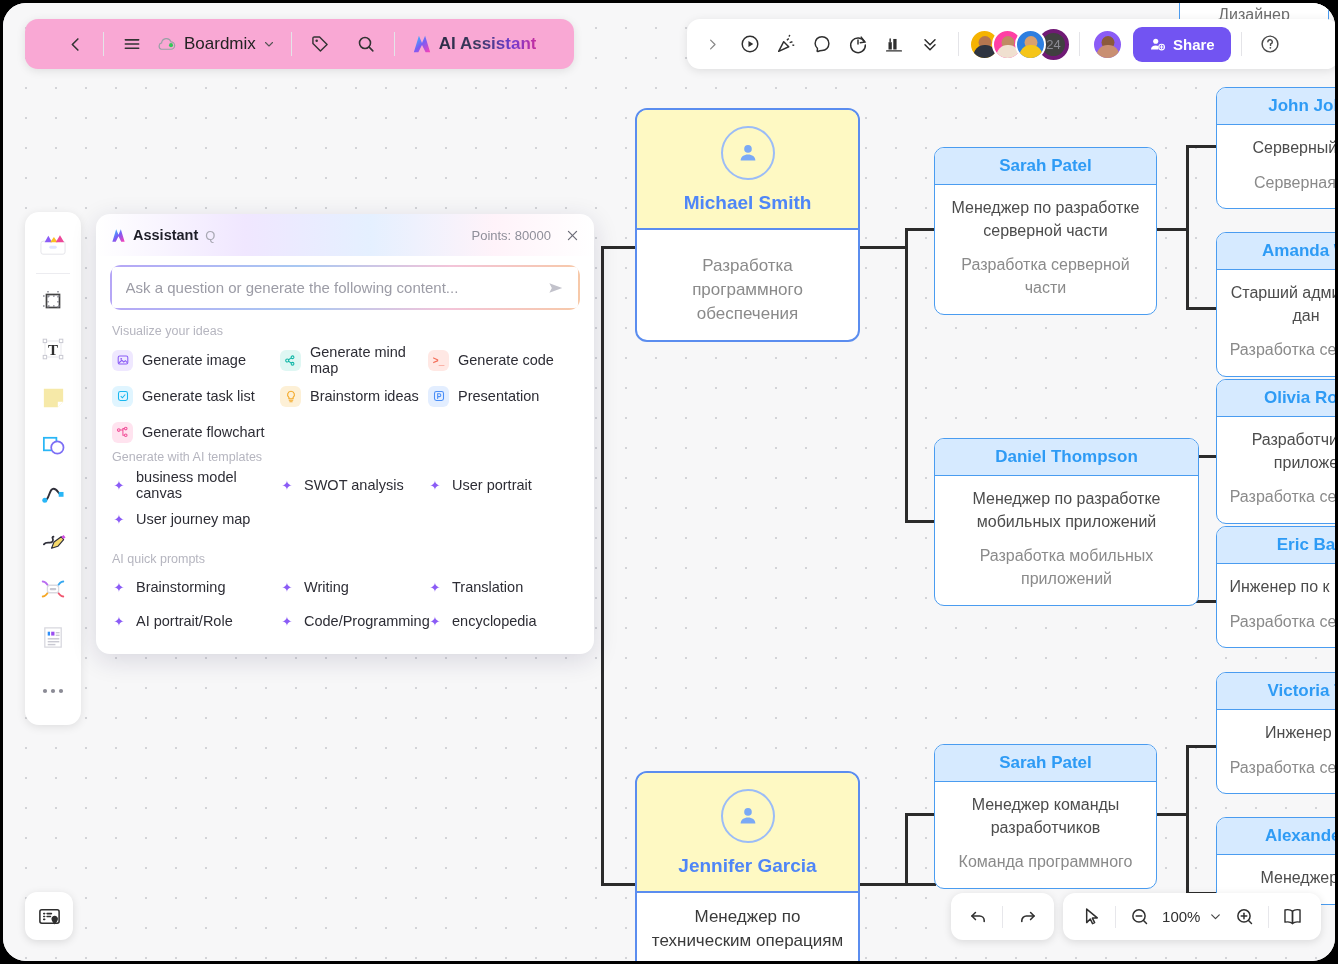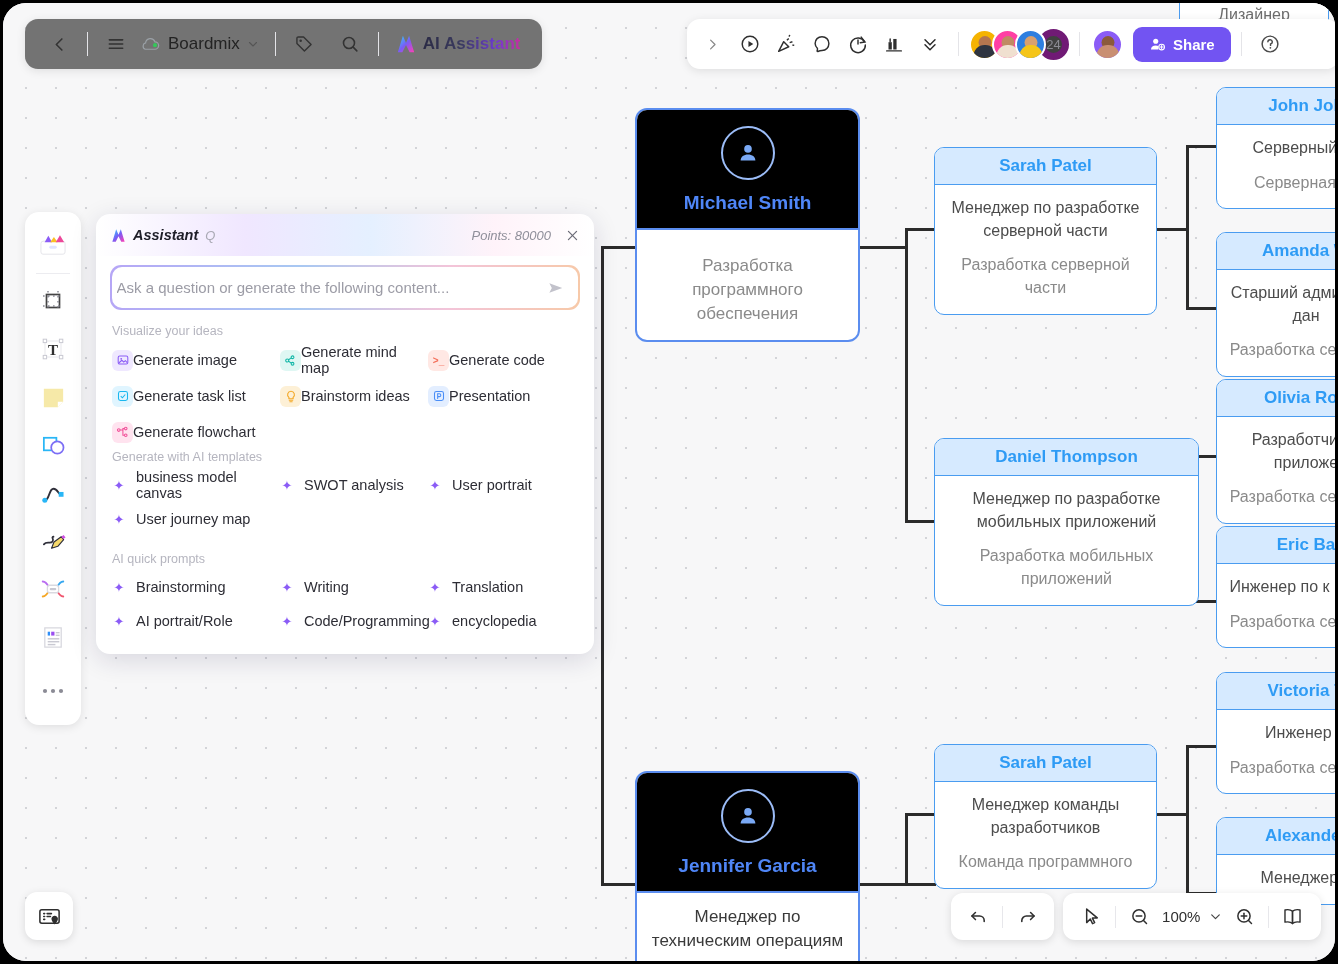--- a/index.html
+++ b/index.html
@@ -50,45 +50,45 @@
   .card .role {
     color: #4c4c4c; font-size: 16px; line-height: 1.42;
   }
   .card .dept {
     color: #8a8a8a; font-size: 16px; line-height: 1.42; margin-top: 12px;
   }
 
   
   .card.root { border: 2px solid #5b8def; border-radius: 12px; }
   .card.root .hdr {
-    background: #000000;
+    background: #fef9c3;
     color: #4f86f7;
     border-bottom: 2px solid #5b8def;
     padding: 16px 18px 14px;
     font-size: 19px;
   }
   .card.root .avatar {
     width: 54px; height: 54px; border-radius: 50%;
     border: 2px solid #9bbcf7;
     margin: 0 auto 12px;
     display: flex; align-items: center; justify-content: center;
   }
   .card.root .role { color: #3a3a3a; font-size: 17px; }
   .card.root .dept { color: #8a8a8a; font-size: 17px; }
 
   .conn { position: absolute; background: #2b2b2b; z-index: 2; }
 
   
   #topbar-left {
     position: absolute; left: 22px; top: 16px;
     height: 50px;
-    background: #737373; border-radius: 13px;
+    background: #f9a8d4; border-radius: 13px;
     box-shadow: 0 2px 10px rgba(0,0,0,.10);
     display: flex; align-items: center;
-    padding: 0 16px; gap: 0px; z-index: 30;
+    padding: 0 32px; gap: 0px; z-index: 30;
   }
   .tb-btn {
     height: 36px; min-width: 36px;
     display: flex; align-items: center; justify-content: center;
     border-radius: 8px; cursor: pointer; color: #3b3b3b;
     padding: 0 6px;
   }
   .tb-sep { width: 1px; height: 24px; background: #e4e4e8; margin: 0 10px; }
   .brand-txt { font-size: 17px; color: #232323; margin-left: 7px; }
   .ai-txt {
@@ -112,21 +112,21 @@
     border: 2px solid #fff; margin-left: -8px;
     position: relative; overflow: hidden;
   }
   .av:first-child { margin-left: 0; }
   .av .head { position:absolute; left:50%; top:5px; transform:translateX(-50%);
               width:13px; height:13px; border-radius:50%; background:#b5764f; }
   .av .body { position:absolute; left:50%; bottom:-3px; transform:translateX(-50%);
               width:23px; height:16px; border-radius:11px 11px 0 0; background:#3d4351; }
   .av-count {
     width: 31px; height: 31px; border-radius: 50%; background: #404040;
-    margin-left: -8px; border: 7px solid #701a75;
+    margin-left: -8px; border: 4px solid #701a75;
     display: flex; align-items: center; justify-content: center;
     font-size: 13px; color: #8b8b93;
   }
   #share-btn {
     background: #7254f2; color: #fff; border-radius: 9px;
     height: 35px; display: flex; align-items: center; gap: 7px;
     padding: 0 16px; font-size: 15px; font-weight: 600; cursor: pointer;
     margin-left: 10px;
   }
 
@@ -182,48 +182,47 @@
     position: relative;
     height: 42px; display: flex; align-items: center;
     padding: 0 14px;
     background:
       linear-gradient(90deg,
         rgba(255,255,255,0) 0%,
         rgba(201,168,255,.28) 30%,
         rgba(168,205,255,.30) 55%,
         rgba(255,200,230,.22) 80%,
         rgba(255,255,255,0) 100%);
-    font-style: italic;
   }
   #ai-head-title { font-size: 14.5px; font-weight: 700; color: #1e1e28; margin-left: 6px; }
   #ai-head-q { font-size: 13px; color: #a9a9b4; margin-left: 7px; }
   #ai-points { margin-left: auto; font-size: 13px; color: #8f8f9a; }
   #ai-close { margin-left: 14px; cursor: pointer; color: #6a6a76; display:flex; }
   #ai-input-wrap {
     margin: 9px 14px 14px;
     height: 45px;
     border-radius: 11px;
     padding: 1.6px;
     background: linear-gradient(95deg,#b6a6f6,#a8c8f2 40%,#f3c4d9 72%,#f7c9a8);
   }
   #ai-input-inner {
-    background: #fff; border-radius: 10px; height: 100%;
-    display: flex; align-items: center; padding: 0 12px 0 5px;
+    background: #fff; border-radius: 4px; height: 100%;
+    display: flex; align-items: center; padding: 0 12px 0 14px;
   }
   #ai-input {
     flex: 1; border: none; outline: none; font-size: 15px;
     color: #2a2a2a; font-family: "Liberation Sans", sans-serif; background: transparent;
   }
   #ai-input::placeholder { color: #9c9ca6; }
   #ai-send { color: #bdbdc6; cursor: pointer; display:flex; padding-left: 6px; }
 
   .sec-title { font-size: 12.5px; color: #b5b5bf; padding: 0 16px; margin: 8px 0 4px; }
   .grid3 { display: grid; grid-template-columns: 168px 148px auto; padding: 0 16px; }
   .gi {
-    display: flex; align-items: center; 
+    display: flex; align-items: center; gap: 9px;
     height: 36px; cursor: pointer; font-size: 14.5px; color: #2d2d35;
   }
   .gi .ibox {
     width: 21px; height: 21px; border-radius: 6px; flex: 0 0 21px;
     display: flex; align-items: center; justify-content: center;
     font-size: 11px; font-weight: 700;
   }
   .spark { color: #8b5cf6; font-size: 13px; flex: 0 0 14px; text-align:center; }
   .grid3b { display: grid; grid-template-columns: 168px 148px auto; padding: 0 16px 4px; }
   .gi2 { display:flex; align-items:center; gap: 10px; height: 34px; cursor:pointer;

